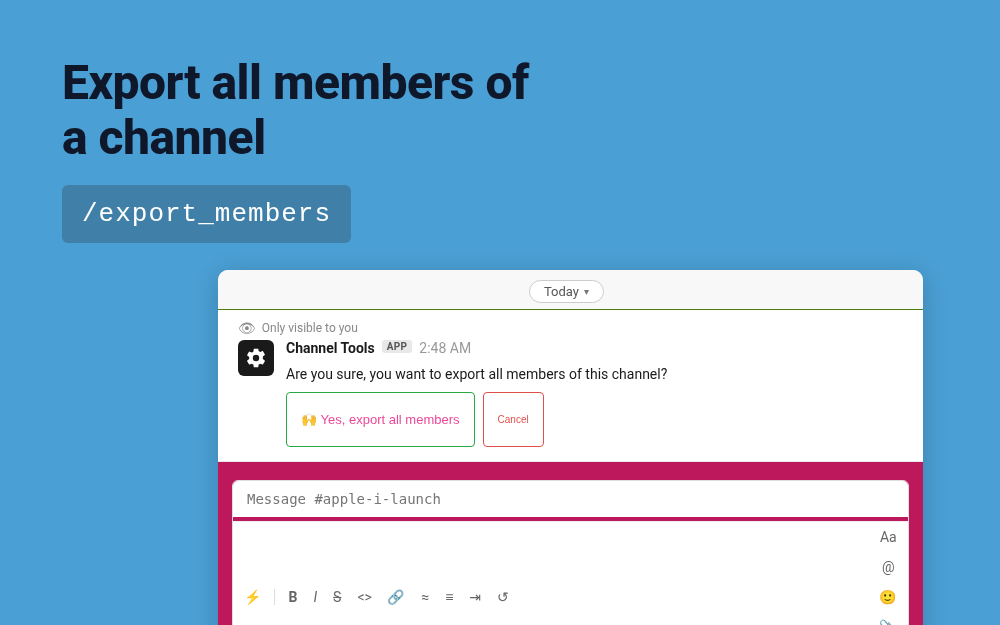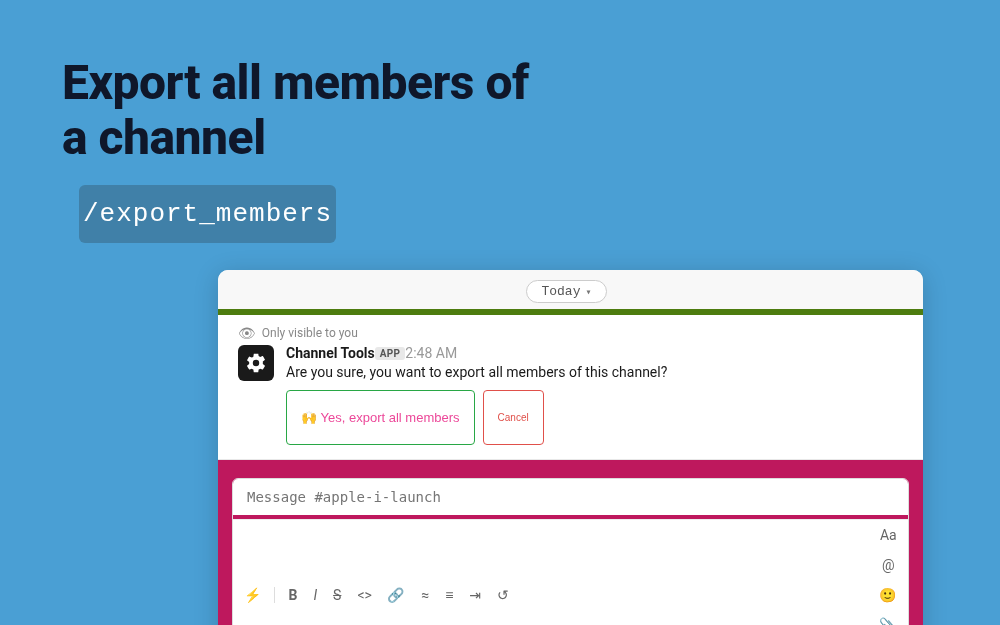--- a/index.html
+++ b/index.html
@@ -22,22 +22,21 @@
       line-height: 1.15;
       letter-spacing: -0.5px;
     }
 
     .command-box {
       position: absolute;
       top: 185px;
       left: 62px;
       background-color: #4080A8;
       border-radius: 6px;
-      padding: 14px 4px;
-      margin-left: 17px;
+      padding: 14px 20px;
     }
 
     .command-text {
       font-family: 'Courier New', Courier, monospace;
       font-size: 26px;
       color: #ffffff;
       letter-spacing: 1px;
     }
 
     .chat-window {
@@ -50,22 +49,21 @@
       box-shadow: 0 4px 24px rgba(0,0,0,0.18);
       overflow: hidden;
     }
 
     .chat-date-divider {
       display: flex;
       justify-content: center;
       align-items: center;
       padding: 10px 8px 6px 0;
       background: #f8f8f8;
-      border-bottom: 6px solid #4d7c0f;
-      font-family: Liberation Mono, monospace;
+      border-bottom: 1px solid #4d7c0f;
     }
 
     .chat-date-pill {
       border: 1px solid #ccc;
       border-radius: 20px;
       padding: 3px 14px;
       font-size: 13px;
       color: #555;
       background: #fff;
       display: flex;
@@ -120,22 +118,23 @@
       width: 22px;
       height: 22px;
     }
 
     .message-content {
       flex: 1;
     }
 
     .message-header {
       display: flex;
-      align-items: center;
-      margin-bottom: 3px;
+      align-items: flex-start;
+      gap: 7px;
+      margin-bottom: 10px;
     }
 
     .sender-name {
       font-weight: 700;
       font-size: 14px;
       color: #1a1a1a;
     }
 
     .app-badge {
       background: #e8e8e8;

